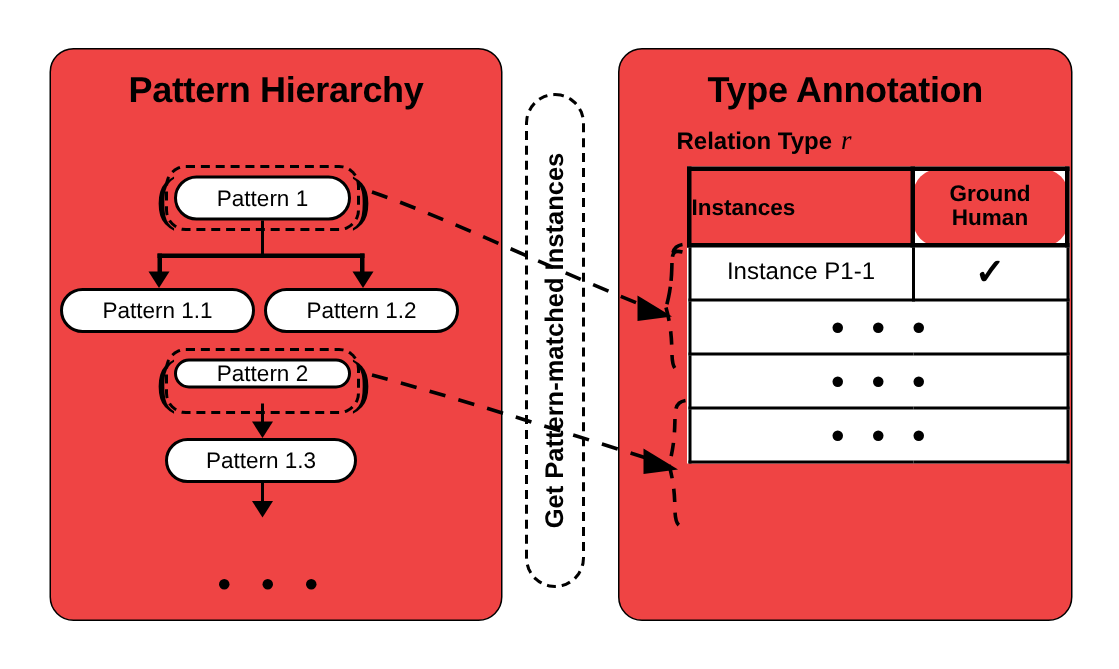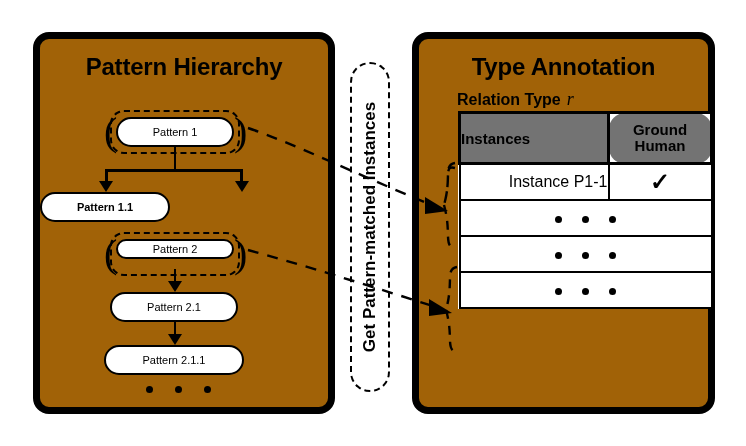--- a/index.html
+++ b/index.html
@@ -9,23 +9,23 @@
   #canvas {
     position: relative;
     width: 746px;
     height: 446px;
     background: #ffffff;
     font-family: "Liberation Sans", sans-serif;
     overflow: hidden;
   }
   .panel {
     position: absolute;
-    border: 7px solid #000000;
+    border: 1px solid #000000;
     border-radius: 16px;
-    background: #a16207;
+    background: #ef4444;
     box-sizing: border-box;
   }
   #panel-left  { left: 33px;  top: 32px; width: 302px; height: 382px; }
   #panel-right { left: 412px; top: 32px; width: 303px; height: 382px; }
 
   .panel-title {
     position: absolute;
     left: 0; right: 0;
     text-align: center;
     font-weight: bold;
@@ -56,21 +56,21 @@
   
   .node {
     position: absolute;
     border: 2.6px solid #000000;
     border-radius: 999px;
     background: #ffffff;
     box-sizing: border-box;
     display: flex;
     align-items: center;
     justify-content: center;
-    font-size: 11px;
+    font-size: 15px;
     color: #000000;
     white-space: nowrap;
   }
   .dash-wrap {
     position: absolute;
     border: 2.4px dashed #000000;
     border-radius: 14px;
     box-sizing: border-box;
     background: transparent;
   }
@@ -141,31 +141,31 @@
     border-collapse: collapse;
     table-layout: fixed;
     background: #ffffff;
   }
   #annot-table td, #annot-table th {
     border: 2px solid #000000;
     padding: 0;
     margin: 0;
   }
   #annot-table thead th {
-    background: #737373;
+    background: #ef4444;
     border: 3px solid #000000;
     font-weight: bold;
     font-size: 15px;
     height: 48px;
     color: #000000;
   }
   th.col-inst { text-align: left; padding-left: 10px; width: 146px; }
   th.col-gt   { text-align: center; width: 100px; line-height: 1.05; border-radius: 16px; }
   td.cell-inst {
-    text-align: right;
+    text-align: center;
     padding-left: 10px;
     font-size: 16px;
     height: 34px;
     color: #000000;
   }
   td.cell-gt {
     text-align: center;
     font-size: 20px;
     font-weight: bold;
     height: 34px;
@@ -213,44 +213,44 @@
     <span>Pattern 1</span>
   </div>
 
   <div class="connector vline" style="left:173.7px; top:147px; height:25px;"></div>
   <div class="connector hline" style="left:105px; top:169.4px; width:138px;"></div>
   <div class="connector vline" style="left:105px; top:169.4px; height:14px;"></div>
   <div class="connector vline" style="left:240.4px; top:169.4px; height:14px;"></div>
   <div class="arrowhead" style="left:99.3px; top:181px;"></div>
   <div class="arrowhead" style="left:234.7px; top:181px;"></div>
 
-  <div class="node" style="left:40px; top:192px; width:130px; height:30px;font-weight:bold;">
+  <div class="node" style="left:40px; top:192px; width:130px; height:30px;">
     <span>Pattern 1.1</span>
+  </div>
+  <div class="node" style="left:176px; top:192px; width:130px; height:30px;">
+    <span>Pattern 1.2</span>
   </div>
 
   <div class="dash-wrap" style="left:110px; top:232px; width:130px; height:44px;"></div>
   <div class="paren" style="left:104px; top:234px;">(</div>
   <div class="paren" style="left:234px; top:234px;">)</div>
   <div class="node" style="left:116px; top:239px; width:118px; height:20px;">
     <span>Pattern 2</span>
   </div>
 
   <div class="connector vline" style="left:173.7px; top:269px; height:14px;"></div>
   <div class="arrowhead" style="left:168px; top:281px;"></div>
 
   <div class="node" style="left:110px; top:292px; width:128px; height:30px;">
-    <span>Pattern 2.1</span>
+    <span>Pattern 1.3</span>
   </div>
 
   <div class="connector vline" style="left:173.7px; top:322px; height:14px;"></div>
   <div class="arrowhead" style="left:168px; top:334px;"></div>
 
-  <div class="node" style="left:104px; top:345px; width:140px; height:30px;">
-    <span>Pattern 2.1.1</span>
-  </div>
 
   <div class="dots" style="left:146px; top:386px;">
     <i></i>
     <i></i>
     <i></i>
   </div>
 
   <div id="vlabel-box"></div>
   <div id="vlabel-text">
     <span>Get Pattern-matched Instances</span>

